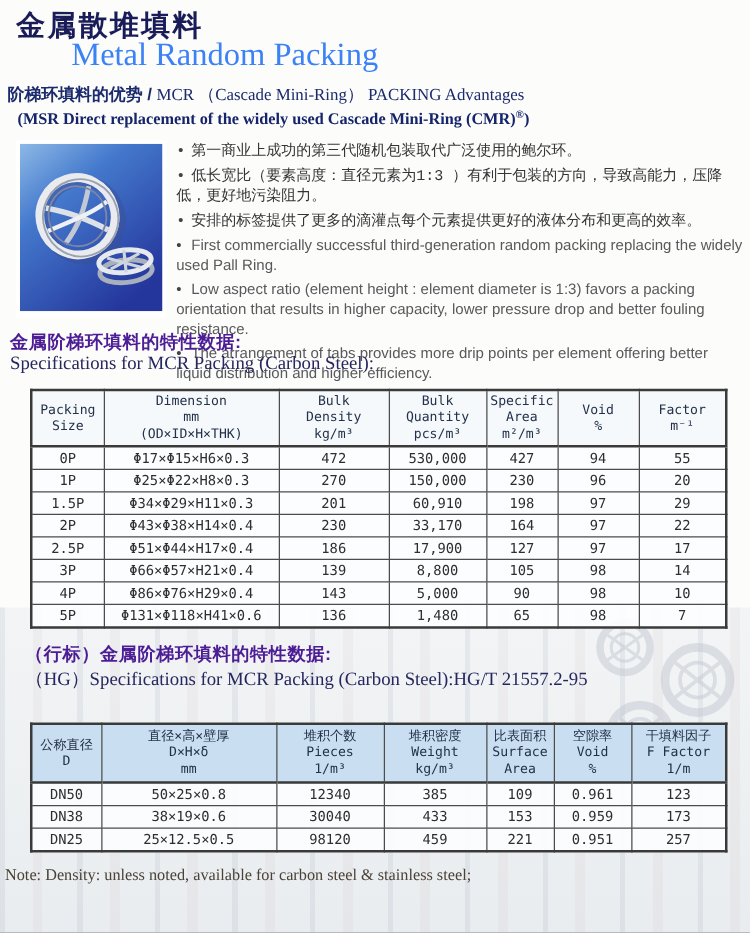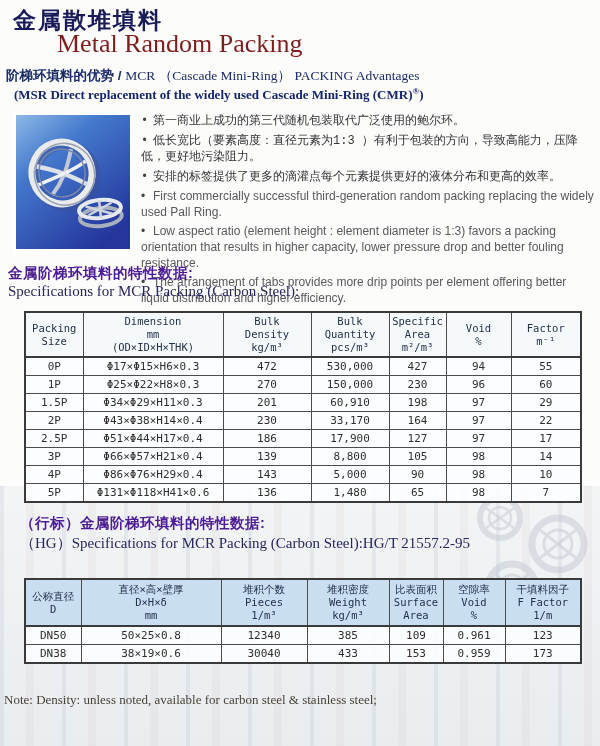--- a/index.html
+++ b/index.html
@@ -18,21 +18,21 @@
     background:repeating-linear-gradient(90deg,
       rgba(90,110,140,0.09) 0 4px, rgba(0,0,0,0) 4px 26px,
       rgba(160,120,130,0.06) 26px 34px, rgba(0,0,0,0) 34px 62px);
   }
   .rings-watermark{ position:absolute; left:468px; top:492px; z-index:0; opacity:.5; }
 
   .layer{ position:absolute; z-index:1; }
 
   
   .title-cn{ left:13px; top:5px; font-size:23px; font-weight:bold; color:#1a1c5a; letter-spacing:2px;}
-  .title-en{ left:57px; top:29px; font-size:26px; color:#7f1d1d; font-family:"Liberation Serif","DejaVu Serif",serif;}
+  .title-en{ left:57px; top:29px; font-size:26px; color:#3b82f6; font-family:"Liberation Serif","DejaVu Serif",serif;}
   .sub1{ left:6px; top:67px; font-size:13.5px; color:#1b2b6e; white-space:nowrap;}
   .sub1 .cnpart{ font-weight:bold; }
   .sub1 .enpart{ font-family:"Liberation Serif","DejaVu Serif",serif; }
   .sub2{ left:14px; top:86px; font-size:13px; font-weight:bold; color:#15246b;
          font-family:"Liberation Serif","DejaVu Serif",serif; white-space:nowrap;}
   .sub2 sup{ font-size:9px; }
 
   
   .photo{ left:13px; top:112px; width:120px; height:142px; background:#fff; }
   .photo svg{ display:block; margin:3px auto 0 3px; }
@@ -191,21 +191,21 @@
             <td>94</td>
             <td>55</td>
           </tr>
           <tr>
             <td>1P</td>
             <td>Φ25×Φ22×H8×0.3</td>
             <td>270</td>
             <td>150,000</td>
             <td>230</td>
             <td>96</td>
-            <td>60</td>
+            <td>20</td>
           </tr>
           <tr>
             <td>1.5P</td>
             <td>Φ34×Φ29×H11×0.3</td>
             <td>201</td>
             <td>60,910</td>
             <td>198</td>
             <td>97</td>
             <td>29</td>
           </tr>
@@ -308,20 +308,29 @@
           </tr>
           <tr>
             <td>DN38</td>
             <td>38×19×0.6</td>
             <td>30040</td>
             <td>433</td>
             <td>153</td>
             <td>0.959</td>
             <td>173</td>
           </tr>
+          <tr>
+            <td>DN25</td>
+            <td>25×12.5×0.5</td>
+            <td>98120</td>
+            <td>459</td>
+            <td>221</td>
+            <td>0.951</td>
+            <td>257</td>
+          </tr>
         </tbody>
       </table>
   </div>
 
   <div class="layer notes">
     <p>Note: Density: unless noted, available for carbon steel &amp; stainless steel;</p>
   </div>
 
 </div>
 

